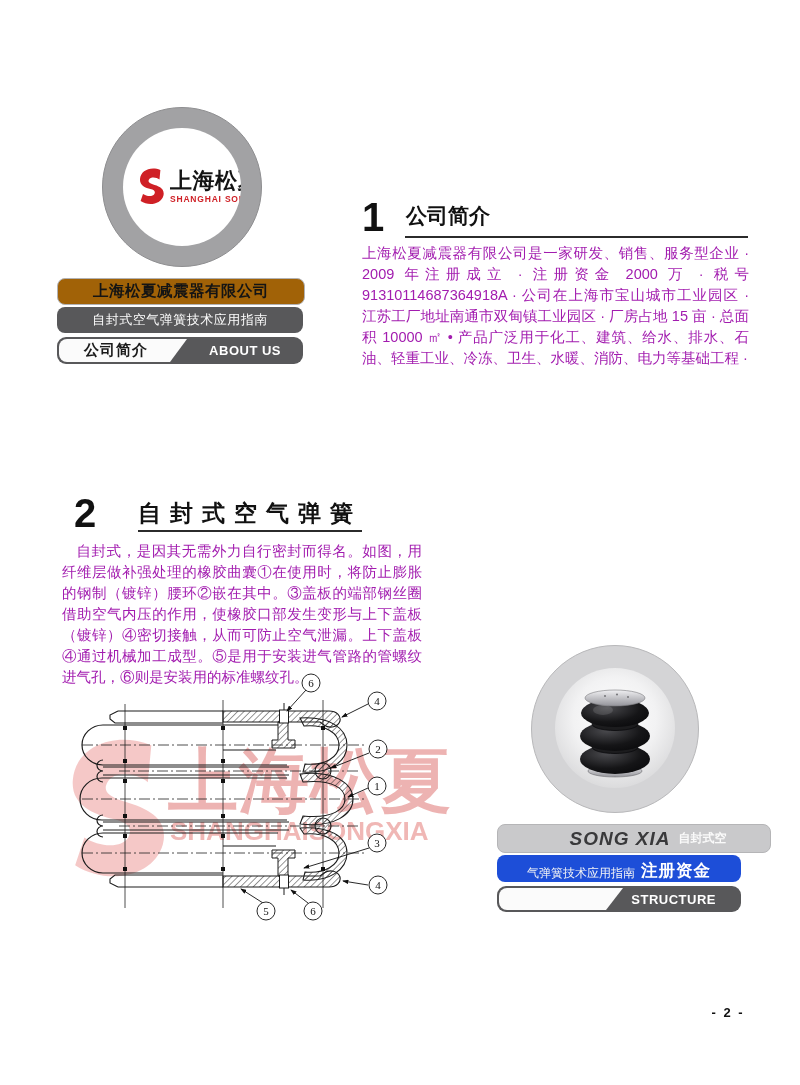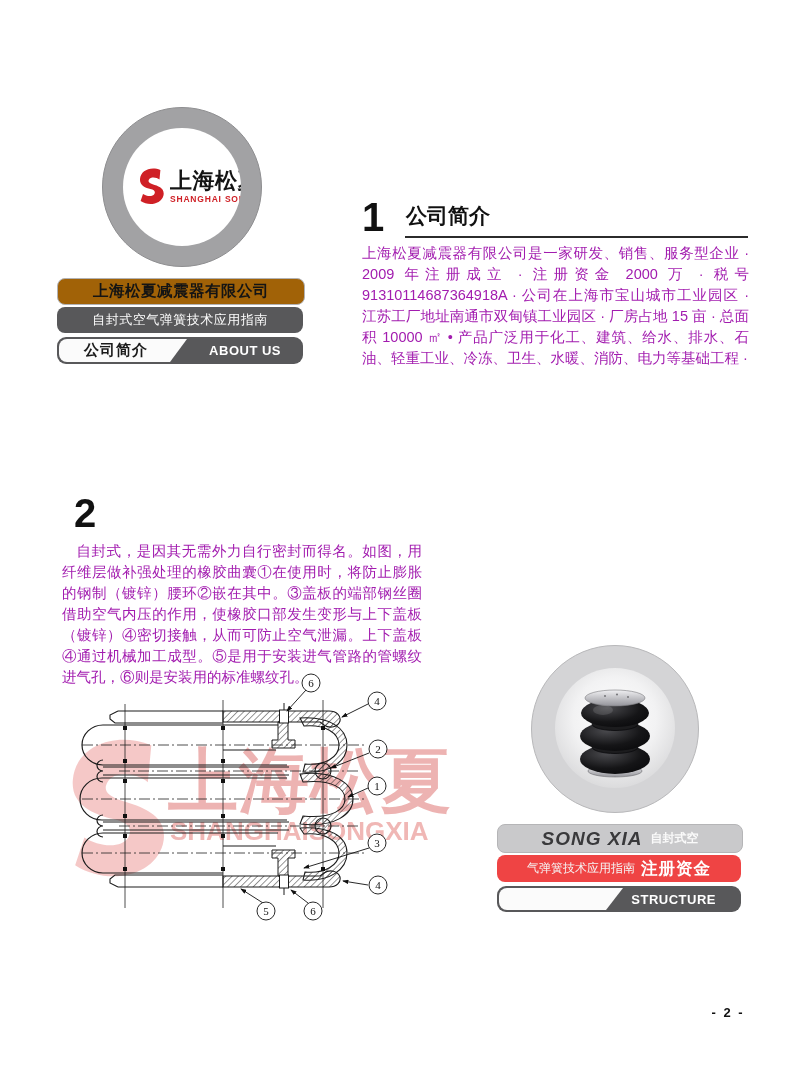--- a/index.html
+++ b/index.html
@@ -55,24 +55,24 @@
 
   
   #drawing{left:57px;top:656px;}
 
   
   .photo-ring{left:531px;top:645px;width:166px;height:166px;border-radius:50%;
               background:#d4d4d6;border:1px solid #b8b8ba;}
   .photo-inner{position:absolute;left:23px;top:22px;width:120px;height:120px;border-radius:50%;
                background:radial-gradient(circle at 50% 42%,#ffffff 0%,#f2f2f3 45%,#c9c9cb 100%);overflow:hidden;}
   .p-bar{left:497px;width:244px;border-radius:8px;display:flex;align-items:center;justify-content:center;}
-  .p-light{top:824px;height:27px;background:#c9c9cb;border:1px solid #b5b5b7;}
+  .p-light{top:824px;height:27px;background:#c9c9cb;border:1px solid #b5b5b7;padding-left:28px;}
   .brand{font-size:19px;font-weight:900;font-style:italic;color:#39393b;letter-spacing:1px;}
   .brand-suffix{font-size:12px;color:#fafafa;font-weight:600;margin-left:8px;}
-  .p-dark{top:855px;height:27px;background:#ef4444;}
+  .p-dark{top:855px;height:27px;background:#1d4ed8;align-items:flex-end;}
   .guide-small{font-size:12px;color:#f5f5f5;}
   .guide-big{font-size:16.5px;color:#ffffff;font-weight:700;margin-left:6px;letter-spacing:1px;}
   .p-tab{left:497px;top:886px;width:244px;height:26px;border-radius:9px;background:#58585a;position:absolute;}
   .p-tab .tab-white{width:124px;height:22px;}
   .p-tab .tab-en{right:25px;height:26px;}
 
   #page-num{left:698px;top:1005px;width:60px;text-align:center;font-size:13px;color:#111;
             letter-spacing:2px;font-weight:600;}
 </style>
 </head>
@@ -104,20 +104,21 @@
     </div>
     <span class="tab-en">ABOUT US</span>
   </div>
 
   <div class="abs sec-num" id="s1-num">1</div>
   <div class="abs sec-title" id="s1-title">公司简介</div>
   <div class="abs underline" id="s1-rule"></div>
   <div class="abs body-text" id="s1-body">上海松夏减震器有限公司是一家研发、销售、服务型企业 · 2009 年注册成立 · 注册资金 2000 万 · 税号 91310114687364918A · 公司在上海市宝山城市工业园区 · 江苏工厂地址南通市双甸镇工业园区 · 厂房占地 15 亩 · 总面积 10000 ㎡ • 产品广泛用于化工、建筑、给水、排水、石油、轻重工业、冷冻、卫生、水暖、消防、电力等基础工程 · </div>
 
   <div class="abs sec-num" id="s2-num">2</div>
+  <div class="abs sec-title" id="s2-title">自封式空气弹簧</div>
   <div class="abs body-text" id="s2-body">自封式，是因其无需外力自行密封而得名。如图，用纤维层做补强处理的橡胶曲囊①在使用时，将防止膨胀的钢制（镀锌）腰环②嵌在其中。③盖板的端部钢丝圈借助空气内压的作用，使橡胶口部发生变形与上下盖板（镀锌）④密切接触，从而可防止空气泄漏。上下盖板④通过机械加工成型。⑤是用于安装进气管路的管螺纹进气孔，⑥则是安装用的标准螺纹孔。</div>
 
   <div class="abs" id="watermark">
     <svg id="wm-s" viewBox="0 0 100 130">
       <path fill="#ed9c9a" d="M78,8 C45,-5 12,10 10,38 C8,60 28,68 45,72 C58,75 62,80 58,88
                C52,98 32,96 20,88 L12,112 C40,130 80,122 88,94 C94,70 72,62 52,56
                C40,52 36,47 40,40 C46,30 65,32 75,40 Z"></path>
     </svg>
     <div id="wm-cn">上海松夏</div>
     <div id="wm-en">SHANGHAISONGXIA</div>

